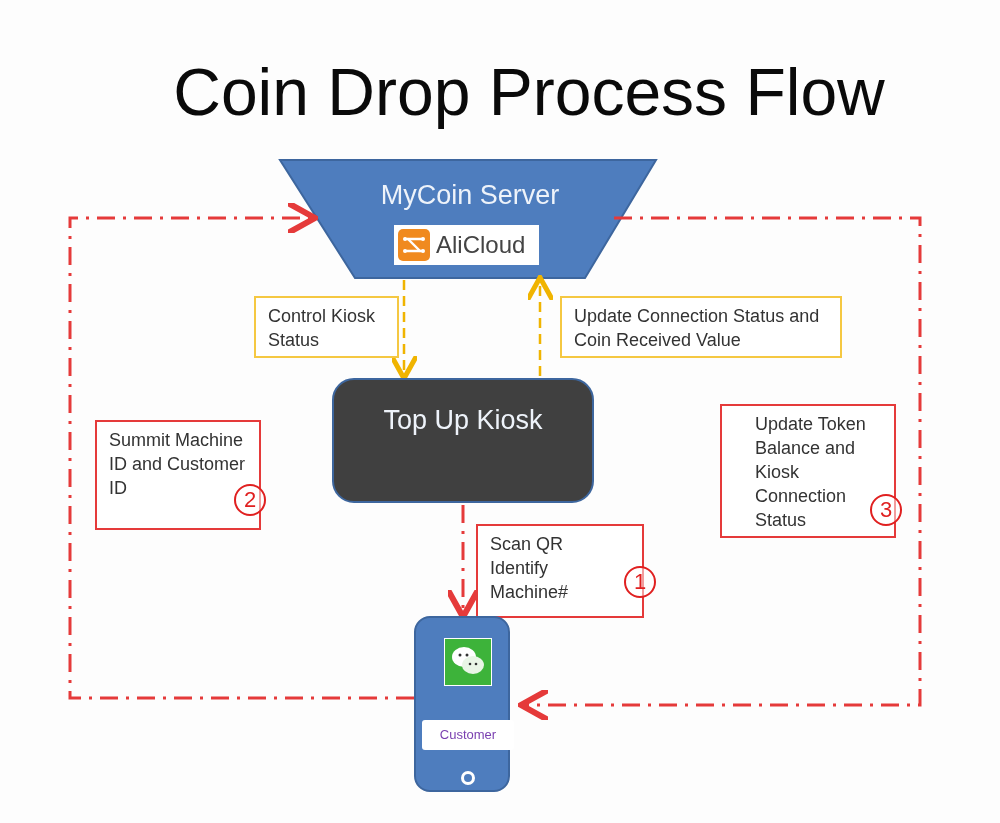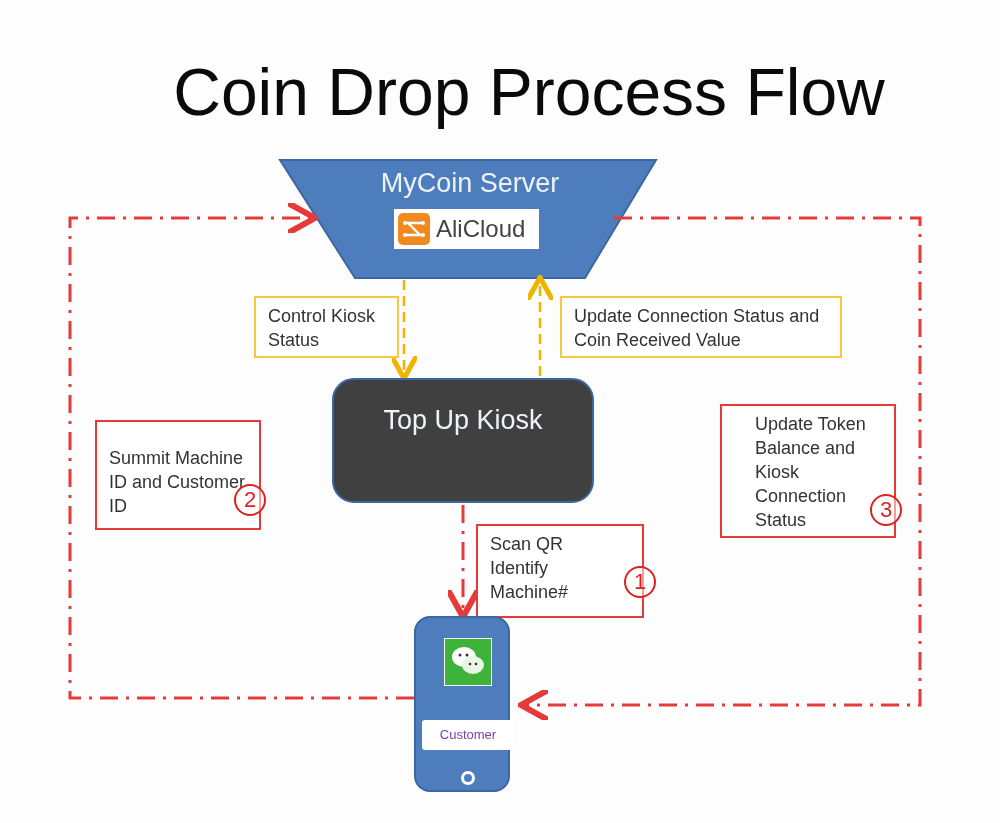--- a/index.html
+++ b/index.html
@@ -1,23 +1,23 @@
 <!DOCTYPE html>
 <html><head>
 <meta charset="utf-8">
 <style>
   html, body { margin: 0; padding: 0; background: #fdfdfd; }
   body { width: 1000px; height: 823px; position: relative; overflow: hidden;
          font-family: "Liberation Sans", sans-serif; }
   .title { position: absolute; left: 0; width: 1000px; top: 38px; text-align: center;
            font-size: 66px; color: #0a0a0a; letter-spacing: 0px; padding-left: 58px; box-sizing: border-box; margin-top: 16px; }
   svg.lines { position: absolute; left: 0; top: 0; }
-  .server-text { position: absolute; left: 360px; width: 220px; top: 166px; text-align: center;
+  .server-text { position: absolute; left: 360px; width: 220px; top: 178px; text-align: center;
                  font-size: 27px; color: #eef3fa; line-height: 34px; }
-  .alicloud { position: absolute; left: 394px; top: 209px; width: 145px; height: 40px; background: #fff;
+  .alicloud { position: absolute; left: 394px; top: 225px; width: 145px; height: 40px; background: #fff;
               display: flex; align-items: center; gap: 6px; padding-left: 4px; box-sizing: border-box; }
   .alicloud-logo { width: 32px; height: 32px; background: #f08a1f; border-radius: 5px; position: relative; }
   .alicloud-label { font-size: 24px; color: #444; }
   .ybox { position: absolute; border: 2px solid #f5c842; background: #fff; font-size: 18px;
           color: #333; line-height: 24px; box-sizing: border-box; padding: 6px 12px; }
   .kiosk { position: absolute; left: 332px; top: 378px; width: 262px; height: 125px; background: #404040;
            border: 2px solid #3d669e; border-radius: 22px; box-sizing: border-box; }
   .kiosk-title { position: absolute; left: 0; width: 100%; top: 25px; text-align: center;
                  font-size: 27px; color: #eef3fa; }
   .shop { position: absolute; left: 72px; top: 76px; width: 118px; height: 32px; background: #fff;
@@ -88,21 +88,21 @@
 <div class="kiosk">
   <div class="kiosk-title">Top Up Kiosk</div>
 </div>
 
 <div class="rbox" style="left:476px; top:524px; width:168px; height:94px;">
   <span style="display:block;width:110px;">Scan QR Identify Machine#</span>
 </div>
 <div class="num" style="left:624px; top:566px;">1</div>
 
 <div class="rbox" style="left:95px; top:420px; width:166px; height:110px;">
-  <span style="display:block;width:140px;margin-top:18px;">Summit Machine ID and Customer ID</span>
+  <span style="display:block;width:140px;">Summit Machine ID and Customer ID</span>
 </div>
 <div class="num" style="left:234px; top:484px;">2</div>
 
 <div class="rbox" style="left:720px; top:404px; width:176px; height:134px;padding-left:33px;">
   <span style="display:block;width:130px;">Update Token Balance and Kiosk Connection Status</span>
 </div>
 <div class="num" style="left:870px; top:494px;">3</div>
 
 <div class="phone">
   <div class="wechat">

